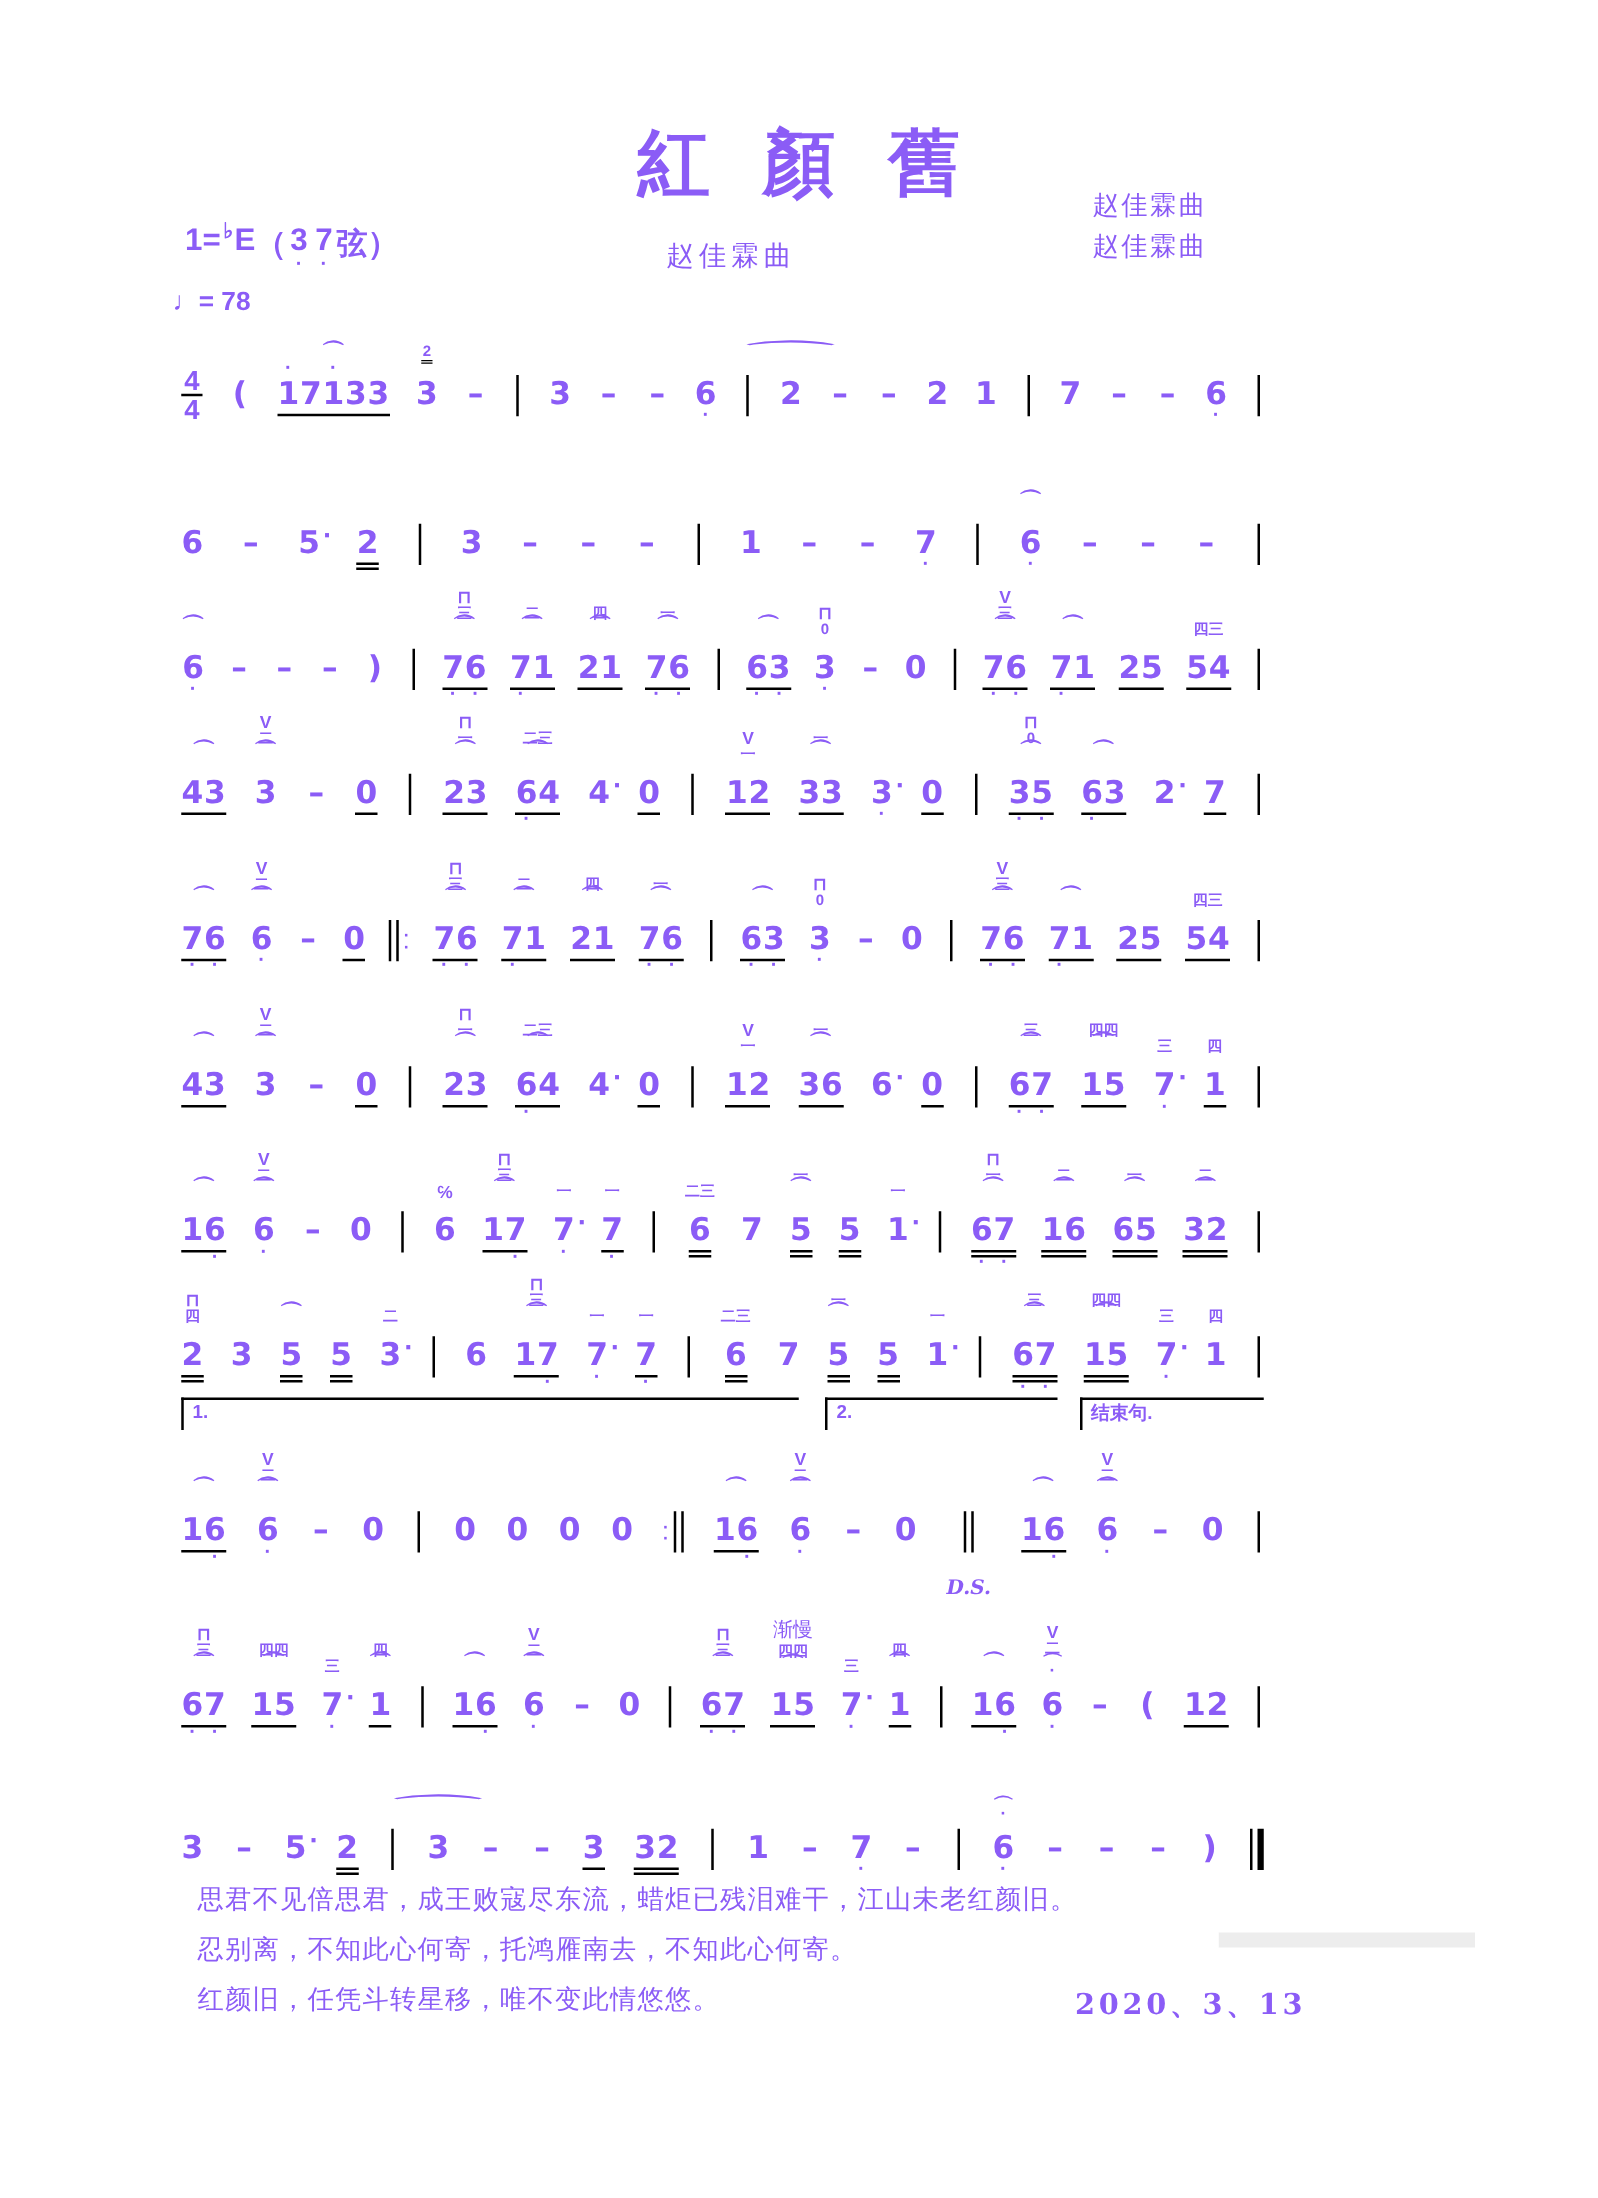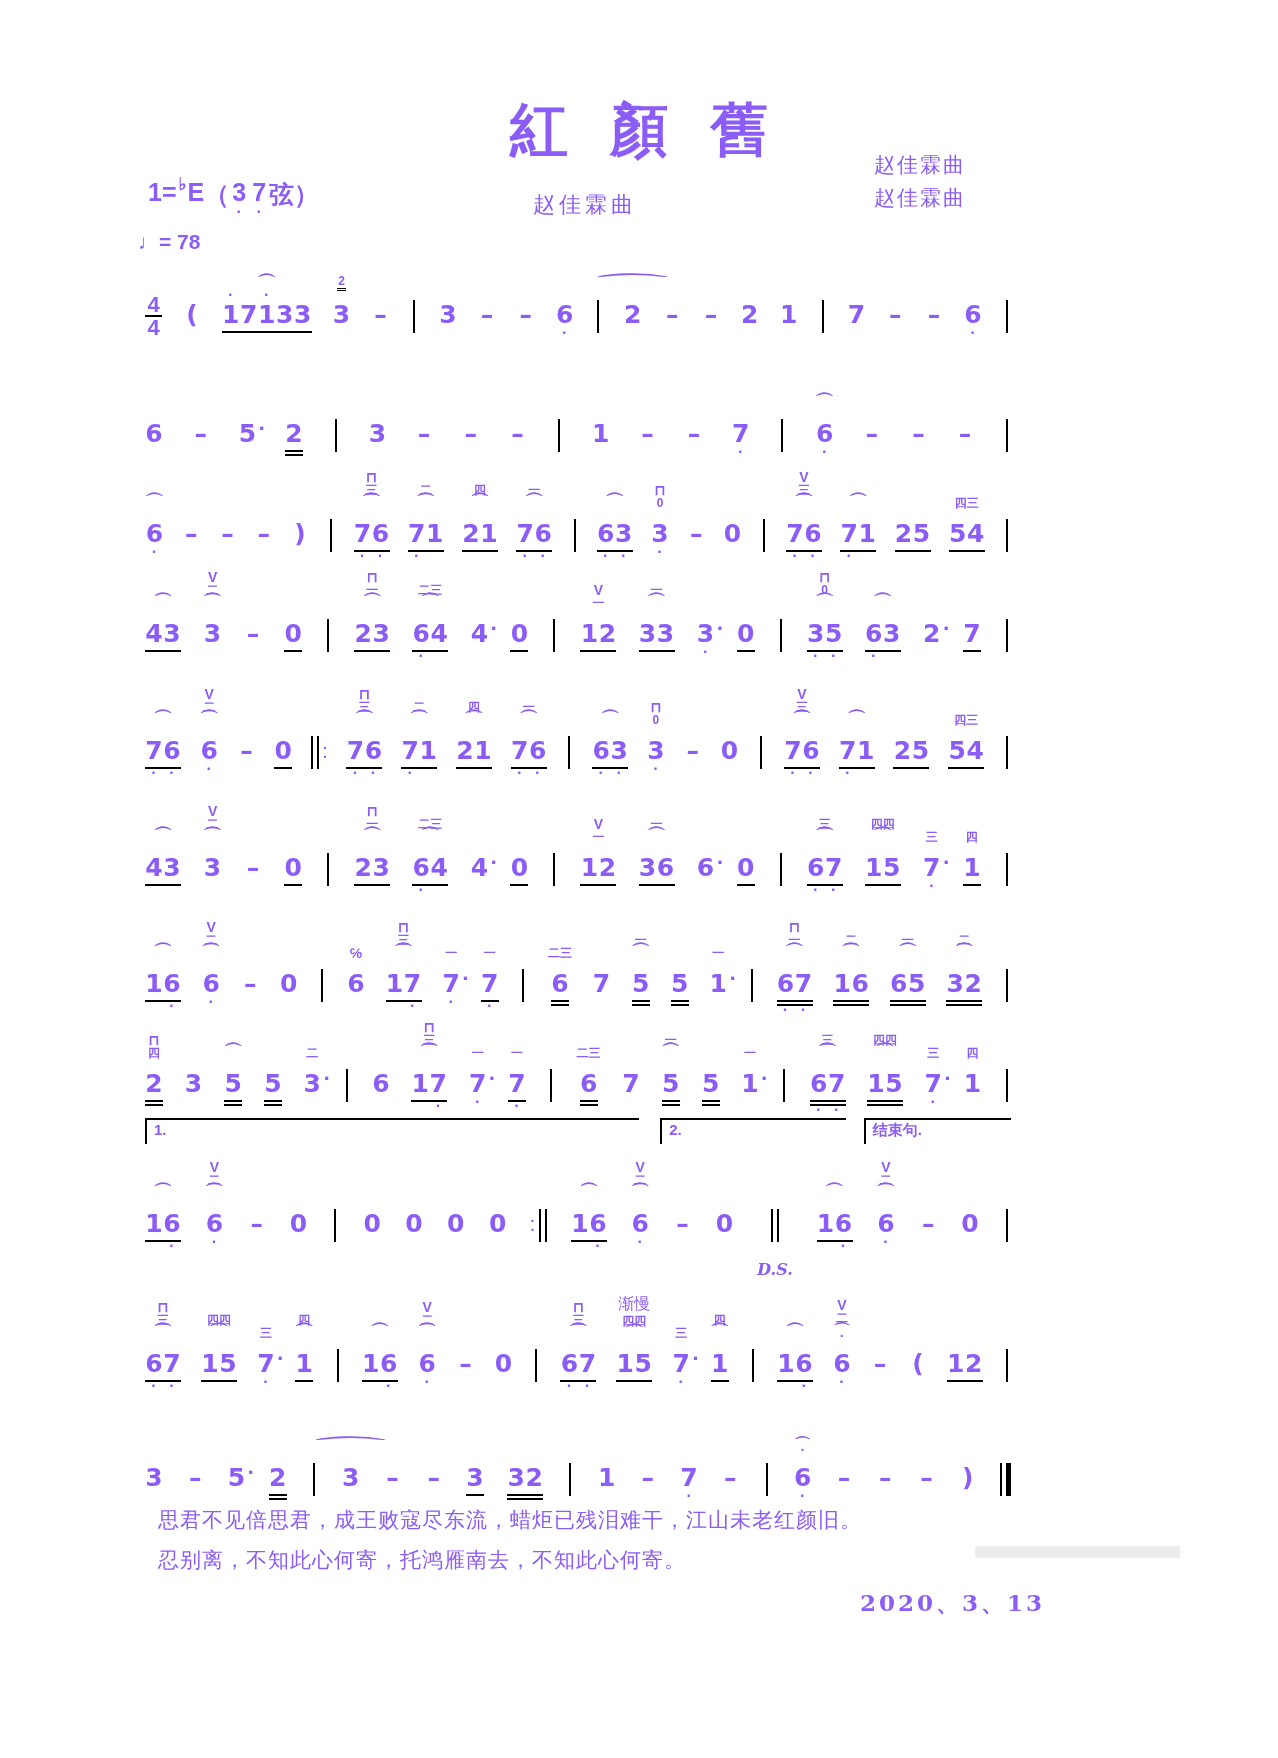--- a/index.html
+++ b/index.html
@@ -3950,17 +3950,18 @@
               <div class="bl thick"></div>
             </div>
           </div>
         </div>
       </div>
     </div>
 
   <div class="lyrics">
     <div>思君不见倍思君，成王败寇尽东流，蜡炬已残泪难干，江山未老红颜旧。</div>
     <div>忍别离，不知此心何寄，托鸿雁南去，不知此心何寄。</div>
+    <div>红颜旧，任凭斗转星移，唯不变此情悠悠。</div>
   </div>
 
   <div class="date">2020、3、13</div>
   <div class="watermark"></div>
 </div>
 
 </body></html>

